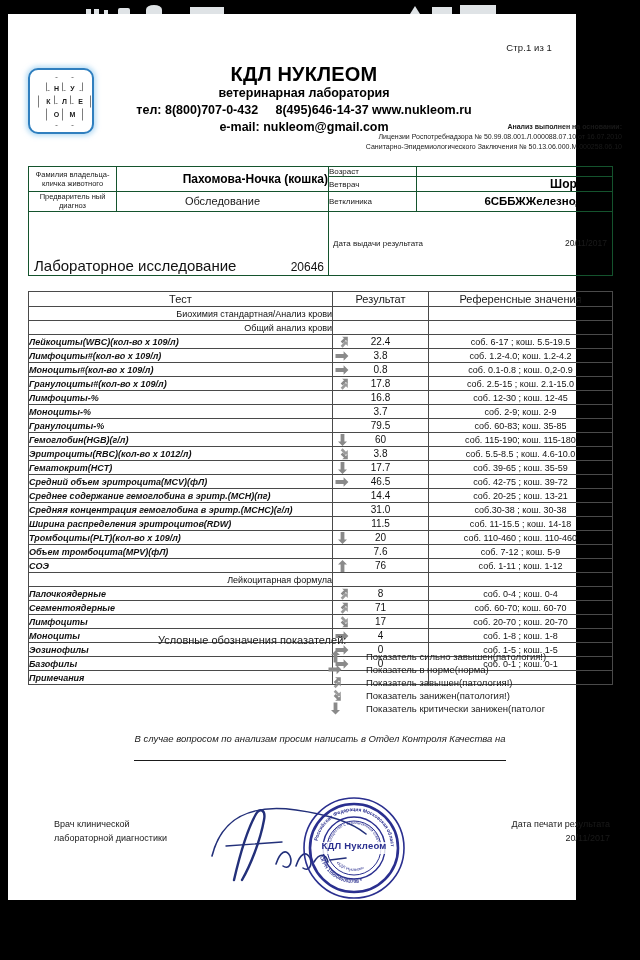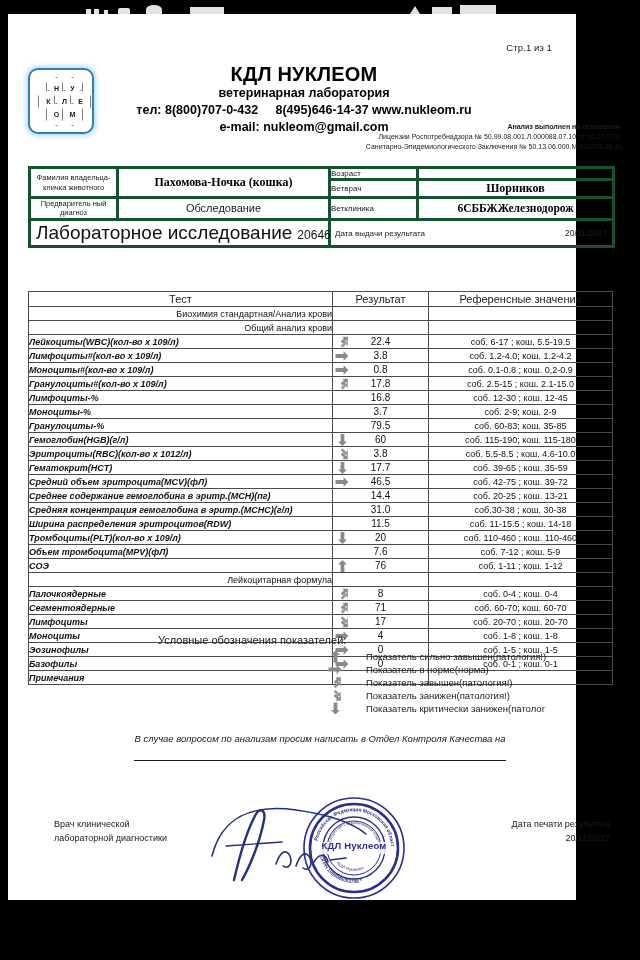--- a/index.html
+++ b/index.html
@@ -163,62 +163,62 @@
   
   .info-table {
     position: absolute;
     top: 152px;
     left: 20px;
     width: 584px;
     border-collapse: collapse;
     table-layout: fixed;
   }
   .info-table td {
-    border: 3px solid #14532d;
+    border: 1px solid #14532d;
     padding: 0;
     vertical-align: middle;
   }
   .lbl-sm {
     font-size: 7.5px;
     color: #1a1a1a;
     text-align: center;
     line-height: 1.25;
     padding: 2px 3px;
   }
   .lbl-left {
     font-size: 8px;
     color: #1a1a1a;
     text-align: left;
     padding: 3px 4px;
   }
   .val-bold {
     font-size: 12px;
     font-weight: 700;
     color: #000;
+    text-align: right;
+    padding: 3px;
+  }
+  .val-plain {
+    font-size: 11px;
+    color: #1a1a1a;
     text-align: center;
     padding: 3px;
-    font-family: Liberation Serif, serif;
-  }
-  .val-plain {
-    font-size: 11px;
-    color: #1a1a1a;
-    text-align: center;
-    padding: 3px;
   }
   .val-right-sm {
     font-size: 8.5px;
     color: #1a1a1a;
     text-align: right;
     padding: 3px 5px;
   }
   .lab-study {
-    font-size: 19px;
+    font-size: 15px;
     color: #111;
     padding: 1px 5px;
     white-space: nowrap;
+    margin-top: 44px;
   }
   .lab-study-num {
     font-size: 12px;
     color: #111;
     text-align: right;
     padding-right: 4px;
   }
   .cell-split {
     display: flex;
     align-items: baseline;

